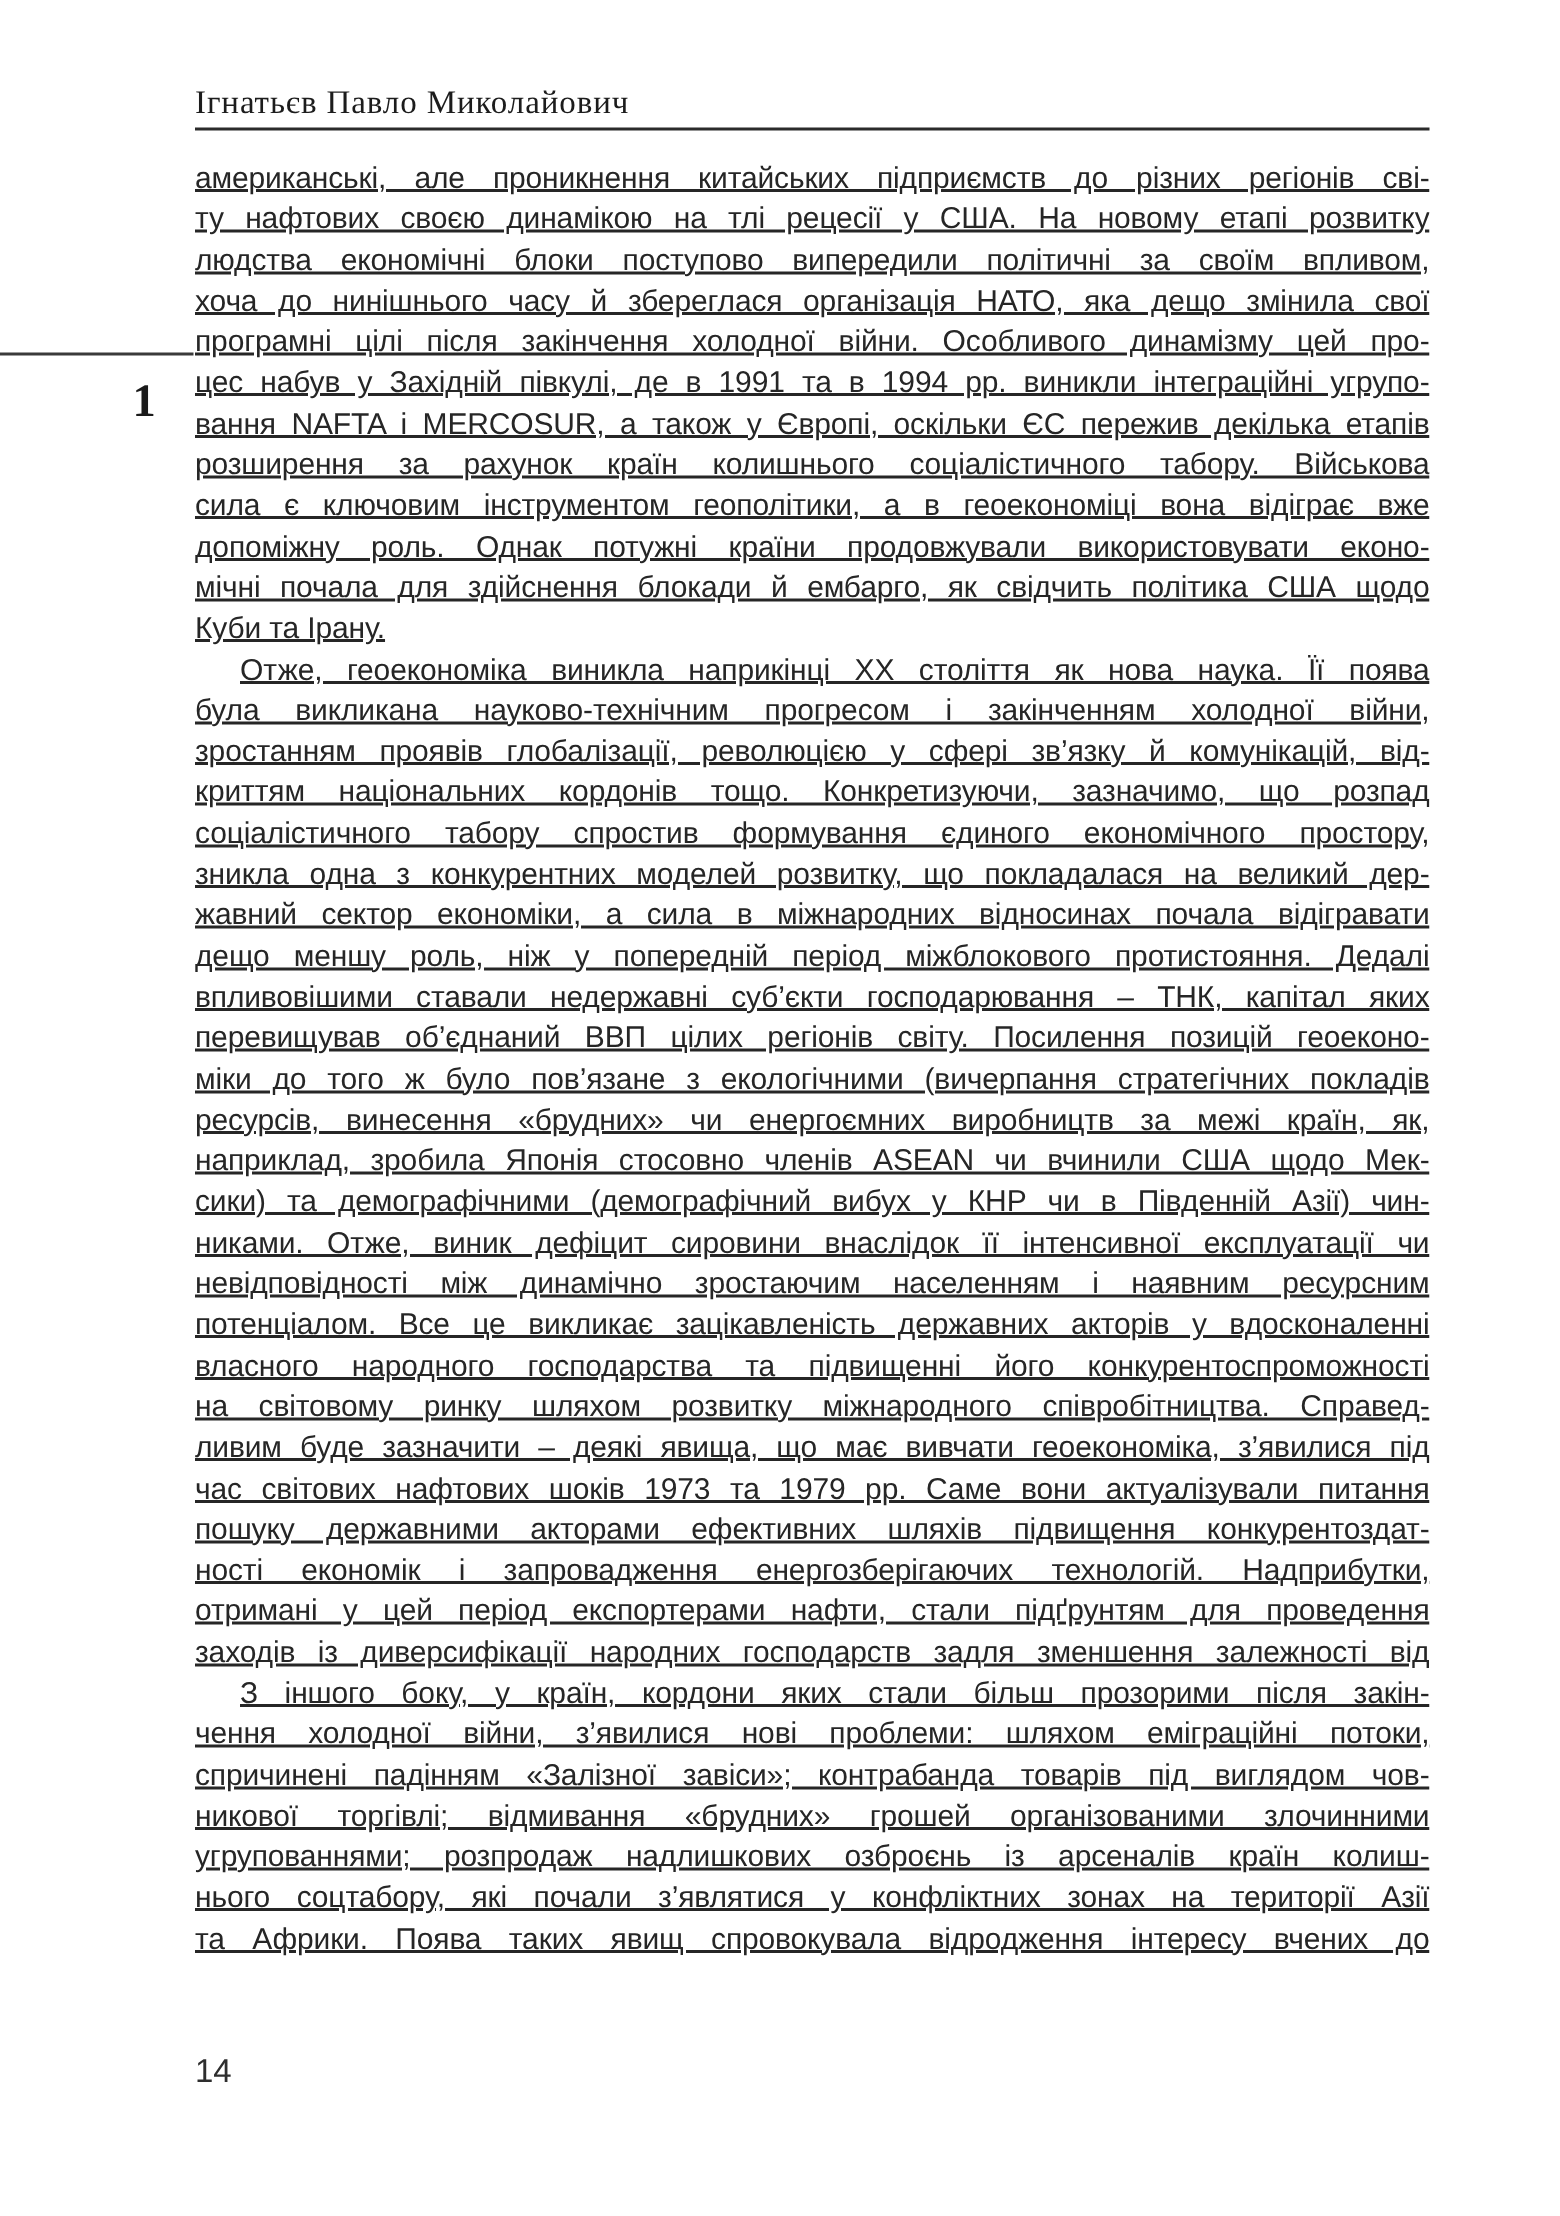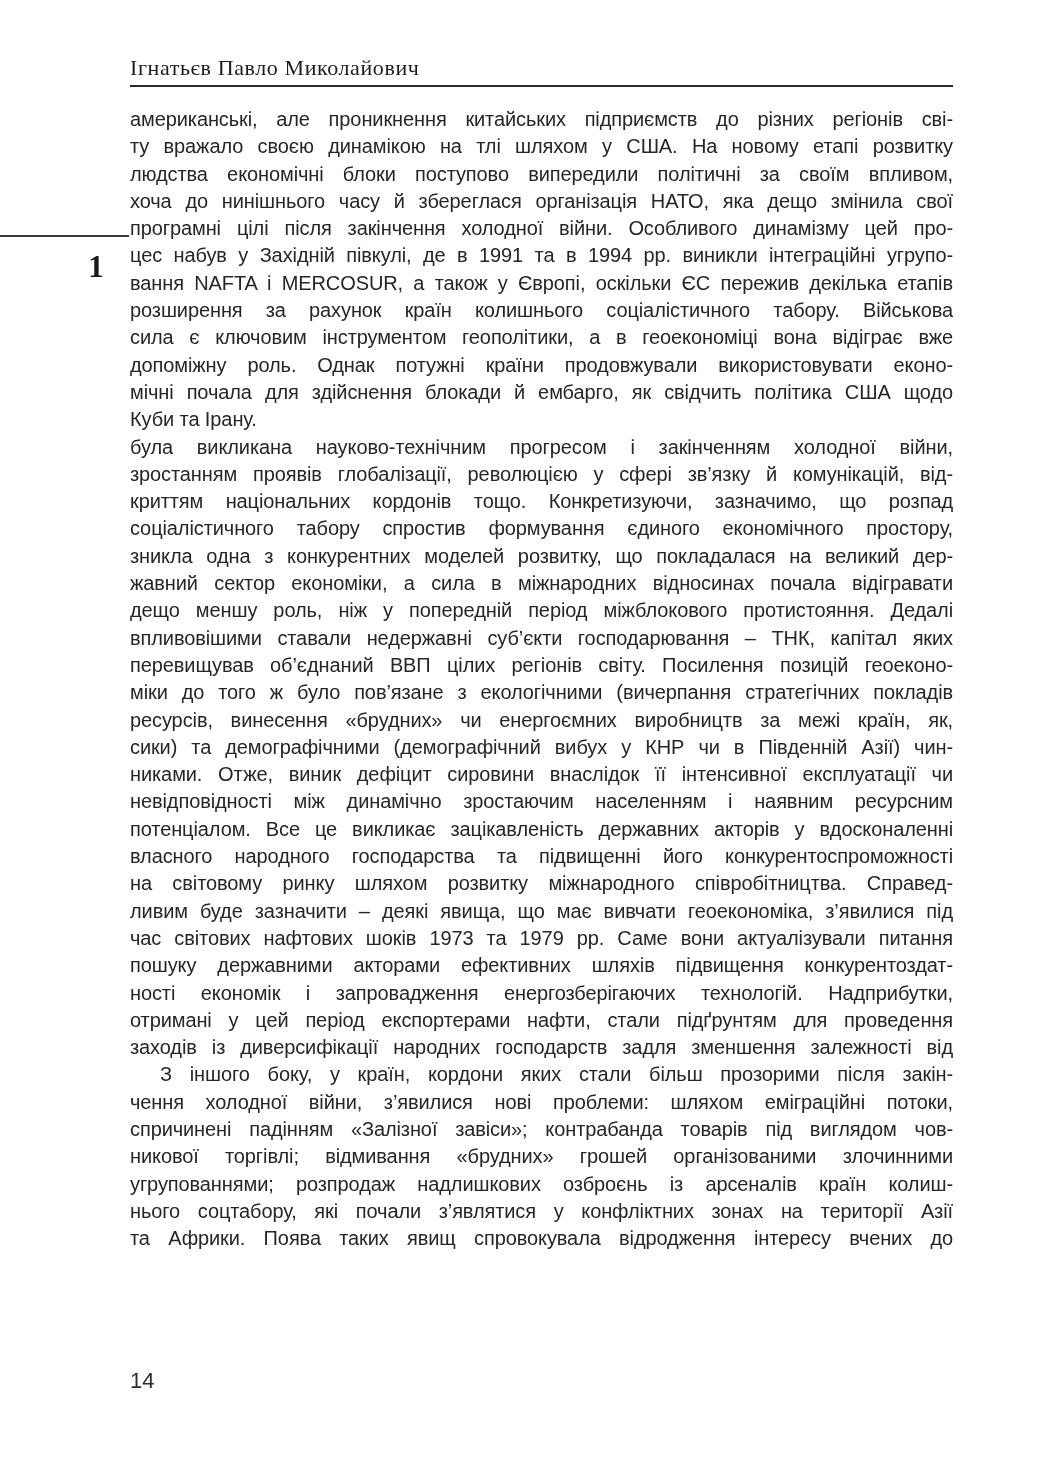--- a/index.html
+++ b/index.html
@@ -63,20 +63,21 @@
     letter-spacing: -0.1px;
   }
   .paragraph { margin: 0; }
   .line {
     height: 27.3px;
     line-height: 27.3px;
     text-align: justify;
     text-align-last: justify;
     white-space: normal;
     overflow: hidden;
+    text-decoration: underline;
   }
   .line.indent { padding-left: 30px; }
   .line.last-left { text-align-last: left; }
   .page-number {
     position: absolute;
     left: 130px;
     top: 1368px;
     font-size: 22px;
     color: #2e2e2e;
   }
@@ -90,44 +91,46 @@
 
   <div class="header-rule"></div>
 
   <div class="chapter-marker-line"></div>
 
   <div class="chapter-number">1</div>
 
   <div class="body-text">
       <div class="paragraph">
         <div class="line">американські, але проникнення китайських підприємств до різних регіонів сві-</div>
-        <div class="line">ту вражало своєю динамікою на тлі шляхом у США. На новому етапі розвитку</div>
+        <div class="line">ту нафтових своєю динамікою на тлі рецесії у США. На новому етапі розвитку</div>
         <div class="line">людства економічні блоки поступово випередили політичні за своїм впливом,</div>
         <div class="line">хоча до нинішнього часу й збереглася організація НАТО, яка дещо змінила свої</div>
         <div class="line">програмні цілі після закінчення холодної війни. Особливого динамізму цей про-</div>
         <div class="line">цес набув у Західній півкулі, де в 1991 та в 1994 рр. виникли інтеграційні угрупо-</div>
         <div class="line">вання NAFTA і MERCOSUR, а також у Європі, оскільки ЄС пережив декілька етапів</div>
         <div class="line">розширення за рахунок країн колишнього соціалістичного табору. Військова</div>
         <div class="line">сила є ключовим інструментом геополітики, а в геоекономіці вона відіграє вже</div>
         <div class="line">допоміжну роль. Однак потужні країни продовжували використовувати еконо-</div>
         <div class="line">мічні почала для здійснення блокади й ембарго, як свідчить політика США щодо</div>
         <div class="line last-left">Куби та Ірану.</div>
       </div>
       <div class="paragraph">
+        <div class="line indent">Отже, геоекономіка виникла наприкінці ХХ століття як нова наука. Її поява</div>
         <div class="line">була викликана науково-технічним прогресом і закінченням холодної війни,</div>
         <div class="line">зростанням проявів глобалізації, революцією у сфері зв’язку й комунікацій, від-</div>
         <div class="line">криттям національних кордонів тощо. Конкретизуючи, зазначимо, що розпад</div>
         <div class="line">соціалістичного табору спростив формування єдиного економічного простору,</div>
         <div class="line">зникла одна з конкурентних моделей розвитку, що покладалася на великий дер-</div>
         <div class="line">жавний сектор економіки, а сила в міжнародних відносинах почала відігравати</div>
         <div class="line">дещо меншу роль, ніж у попередній період міжблокового протистояння. Дедалі</div>
         <div class="line">впливовішими ставали недержавні суб’єкти господарювання – ТНК, капітал яких</div>
         <div class="line">перевищував об’єднаний ВВП цілих регіонів світу. Посилення позицій геоеконо-</div>
         <div class="line">міки до того ж було пов’язане з екологічними (вичерпання стратегічних покладів</div>
         <div class="line">ресурсів, винесення «брудних» чи енергоємних виробництв за межі країн, як,</div>
+        <div class="line">наприклад, зробила Японія стосовно членів ASEAN чи вчинили США щодо Мек-</div>
         <div class="line">сики) та демографічними (демографічний вибух у КНР чи в Південній Азії) чин-</div>
         <div class="line">никами. Отже, виник дефіцит сировини внаслідок її інтенсивної експлуатації чи</div>
         <div class="line">невідповідності між динамічно зростаючим населенням і наявним ресурсним</div>
         <div class="line">потенціалом. Все це викликає зацікавленість державних акторів у вдосконаленні</div>
         <div class="line">власного народного господарства та підвищенні його конкурентоспроможності</div>
         <div class="line">на світовому ринку шляхом розвитку міжнародного співробітництва. Справед-</div>
         <div class="line">ливим буде зазначити – деякі явища, що має вивчати геоекономіка, з’явилися під</div>
         <div class="line">час світових нафтових шоків 1973 та 1979 рр. Саме вони актуалізували питання</div>
         <div class="line">пошуку державними акторами ефективних шляхів підвищення конкурентоздат-</div>
         <div class="line">ності економік і запровадження енергозберігаючих технологій. Надприбутки,</div>

